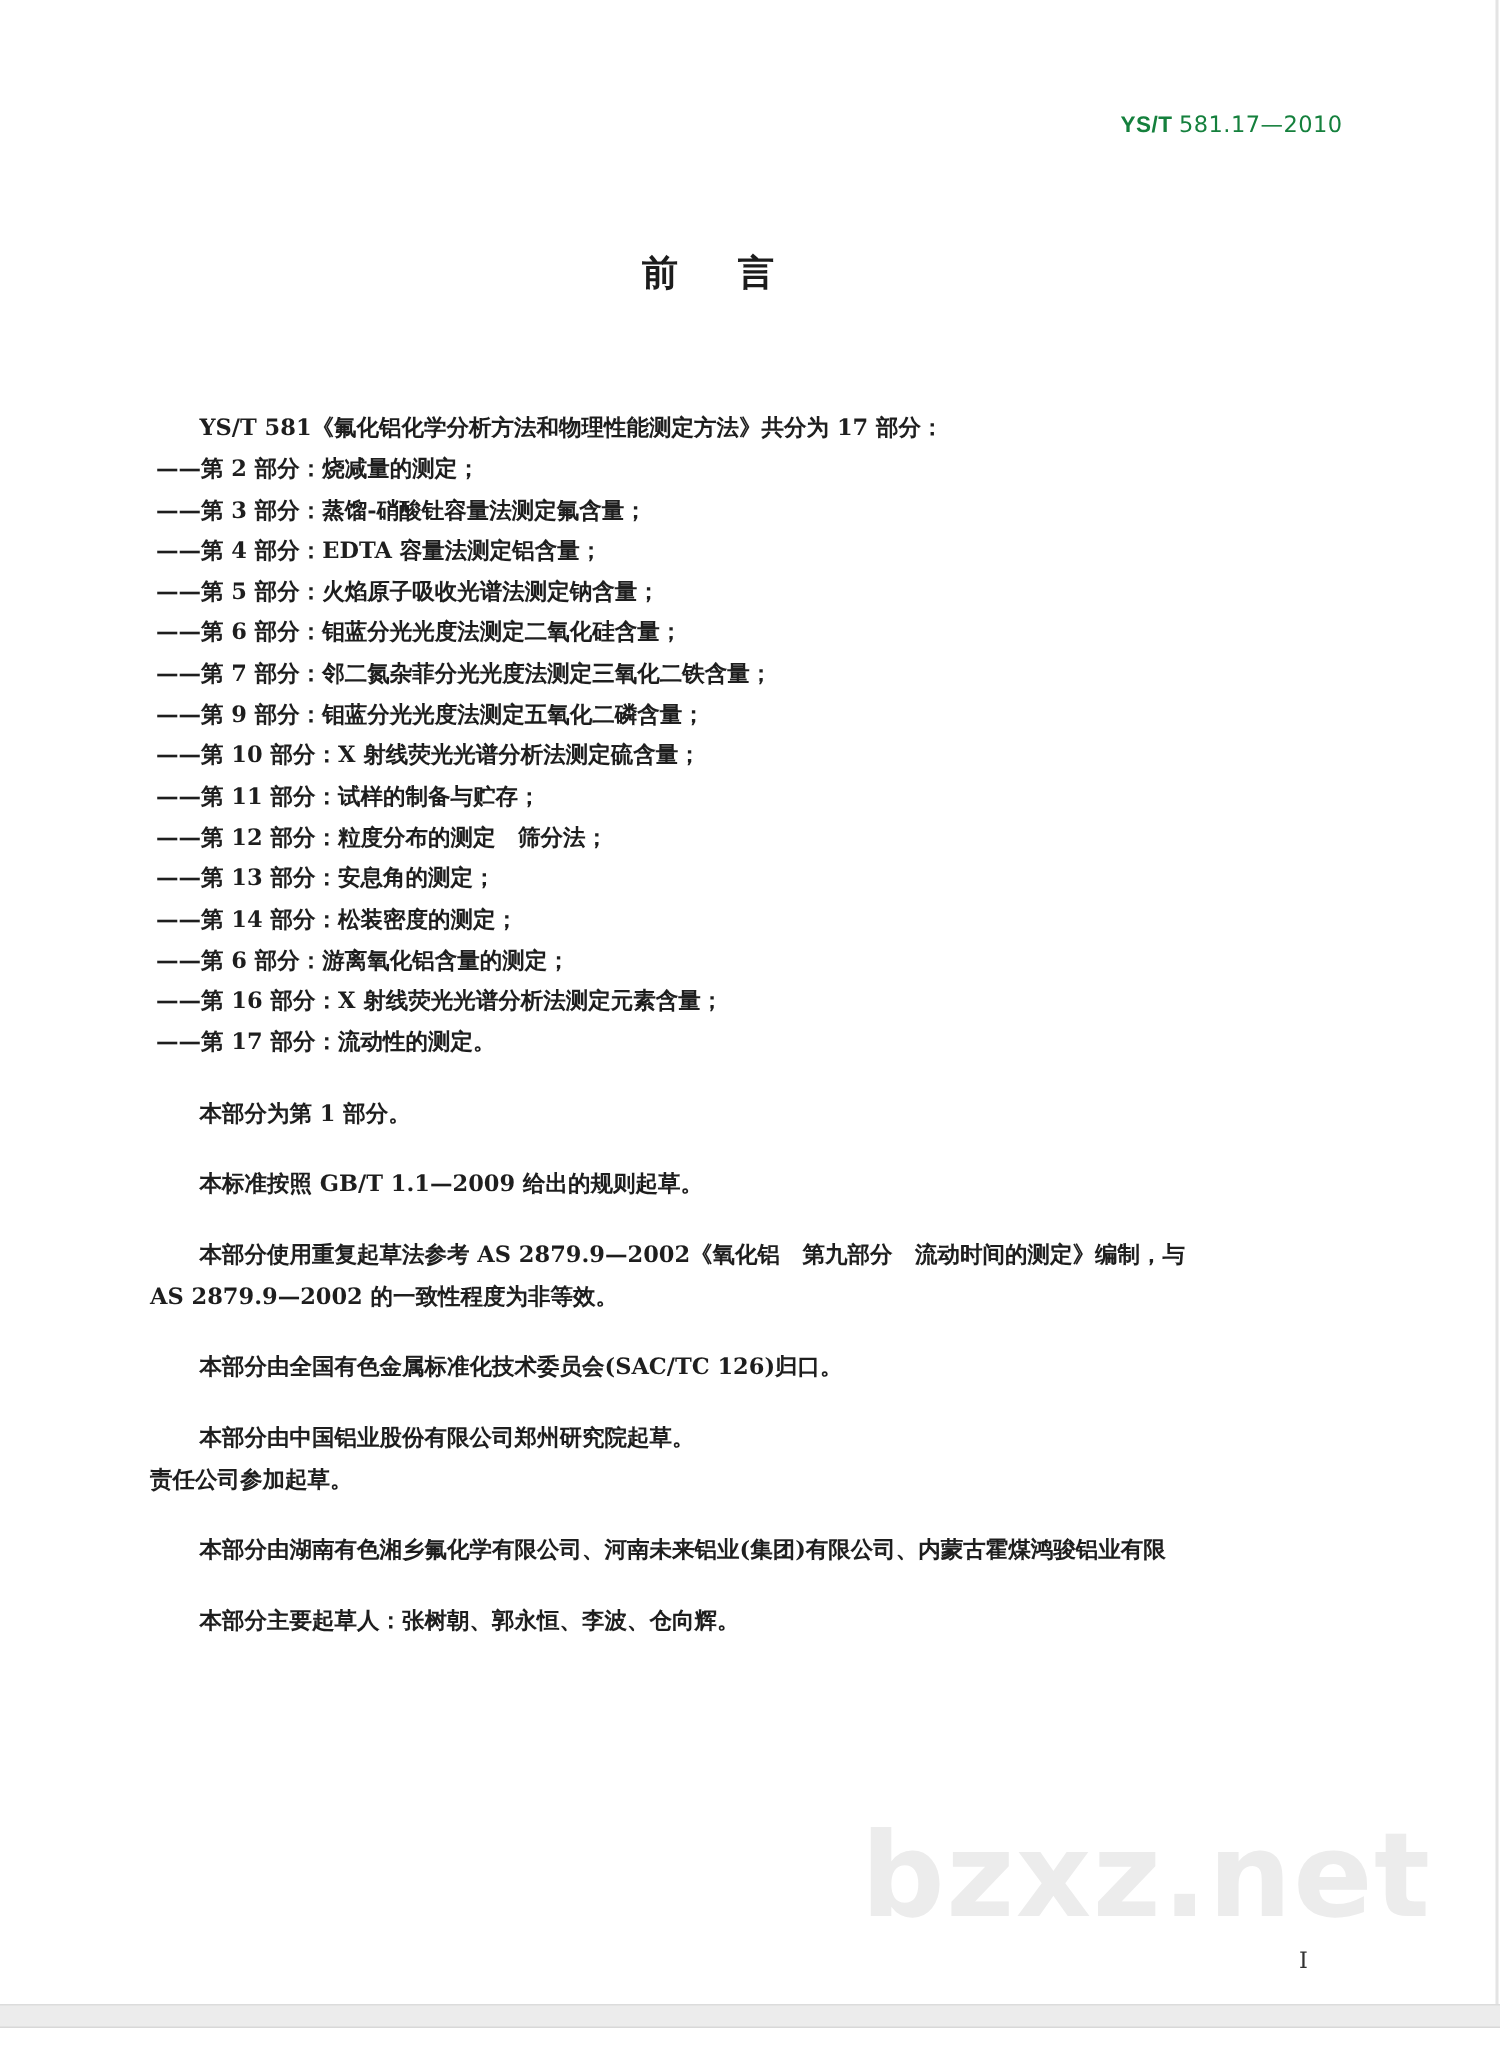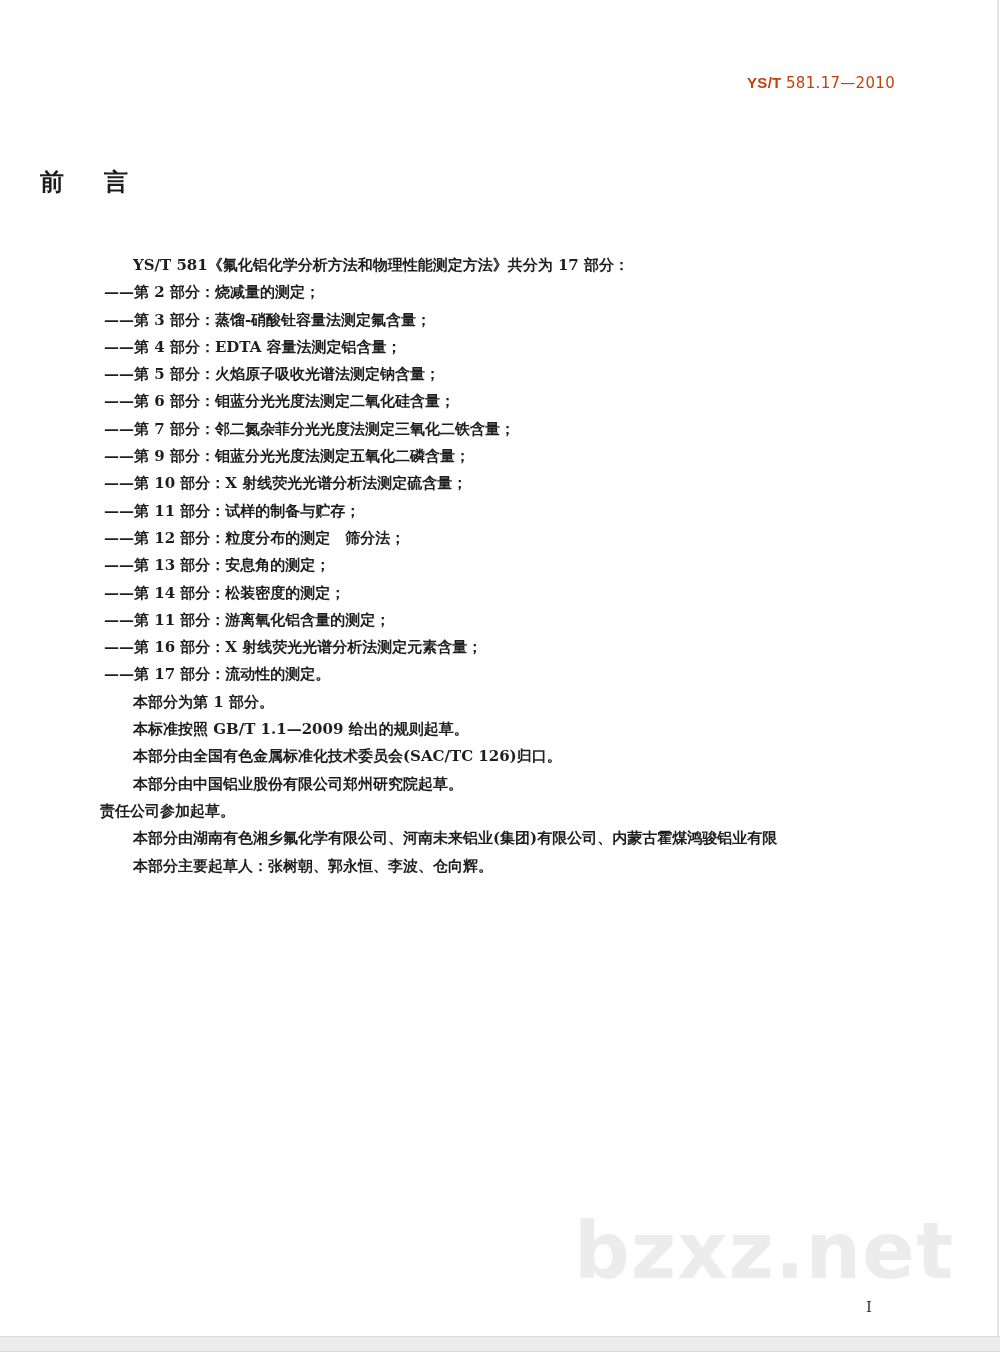--- a/index.html
+++ b/index.html
@@ -35,34 +35,34 @@
       border-bottom: 1px solid #d8d8d8;
     }
     .doc-code {
       position: absolute;
       top: 74px;
       right: 102px;
       font-family: "Liberation Sans", "DejaVu Sans", sans-serif;
       font-size: 15px;
       font-weight: bold;
       letter-spacing: 0.3px;
-      color: #c2410c;
+      color: #15803d;
       margin-left: 38px;
     }
     .doc-code .num {
       font-weight: normal;
       font-family: "DejaVu Sans", sans-serif;
       font-size: 15px;
     }
     .title {
       position: absolute;
       top: 166px;
-      left: 0;
+      left: 12px;
       width: 920px;
-      text-align: left;
+      text-align: center;
       font-family: "DejaVu Sans", sans-serif;
       font-size: 24px;
       font-weight: bold;
       letter-spacing: 40px;
       text-indent: 40px;
       color: #1c1c1c;
     }
     .body-text {
       position: absolute;
       top: 252px;
@@ -72,20 +72,21 @@
       line-height: 27.3px;
       font-weight: bold;
       color: #1e1e1e;
     }
     .line {
       white-space: nowrap;
       height: 27.3px;
     }
     .indent {
       padding-left: 33px;
+      margin-top: 20px;
     }
     .list-item {
       padding-left: 4px;
     }
     .watermark {
       position: absolute;
       left: 574px;
       top: 1212px;
       font-family: "DejaVu Sans", sans-serif;
       font-weight: bold;
@@ -123,27 +124,31 @@
       <div class="line list-item">——第 4 部分：EDTA 容量法测定铝含量；</div>
       <div class="line list-item">——第 5 部分：火焰原子吸收光谱法测定钠含量；</div>
       <div class="line list-item">——第 6 部分：钼蓝分光光度法测定二氧化硅含量；</div>
       <div class="line list-item">——第 7 部分：邻二氮杂菲分光光度法测定三氧化二铁含量；</div>
       <div class="line list-item">——第 9 部分：钼蓝分光光度法测定五氧化二磷含量；</div>
       <div class="line list-item">——第 10 部分：X 射线荧光光谱分析法测定硫含量；</div>
       <div class="line list-item">——第 11 部分：试样的制备与贮存；</div>
       <div class="line list-item">——第 12 部分：粒度分布的测定　筛分法；</div>
       <div class="line list-item">——第 13 部分：安息角的测定；</div>
       <div class="line list-item">——第 14 部分：松装密度的测定；</div>
-      <div class="line list-item">——第 11 部分：游离氧化铝含量的测定；</div>
+      <div class="line list-item">——第 6 部分：游离氧化铝含量的测定；</div>
       <div class="line list-item">——第 16 部分：X 射线荧光光谱分析法测定元素含量；</div>
       <div class="line list-item">——第 17 部分：流动性的测定。</div>
     </div>
 
     <div class="line indent">本部分为第 1 部分。</div>
     <div class="line indent">本标准按照 GB/T 1.1—2009 给出的规则起草。</div>
+    <div>
+      <div class="line indent">本部分使用重复起草法参考 AS 2879.9—2002《氧化铝　第九部分　流动时间的测定》编制，与</div>
+      <div class="line">AS 2879.9—2002 的一致性程度为非等效。</div>
+    </div>
     <div class="line indent">本部分由全国有色金属标准化技术委员会(SAC/TC 126)归口。</div>
     <div class="line indent">本部分由中国铝业股份有限公司郑州研究院起草。</div>
     <div>
       <div class="line">责任公司参加起草。</div>
       <div class="line indent">本部分由湖南有色湘乡氟化学有限公司、河南未来铝业(集团)有限公司、内蒙古霍煤鸿骏铝业有限</div>
     </div>
     <div class="line indent">本部分主要起草人：张树朝、郭永恒、李波、仓向辉。</div>
   </div>
 
   <div class="watermark">bzxz.net</div>

